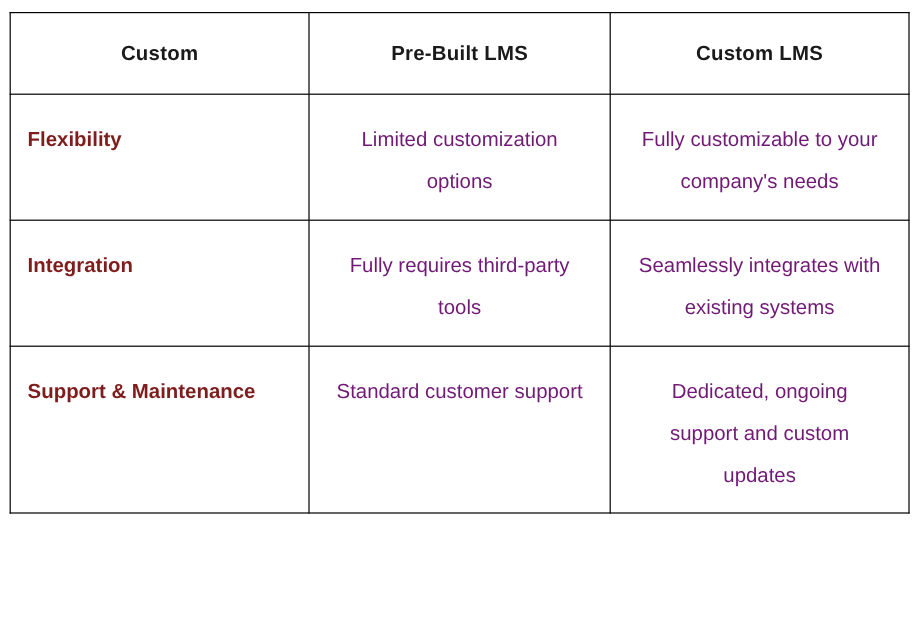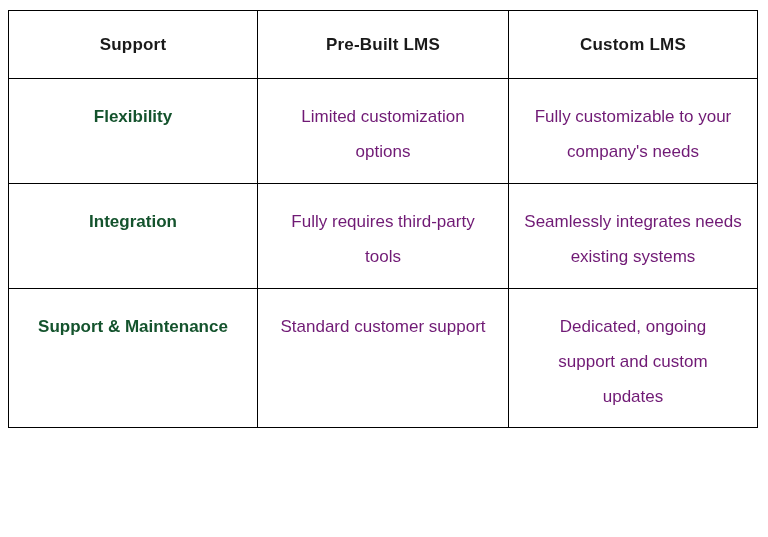--- a/index.html
+++ b/index.html
@@ -42,22 +42,22 @@
     vertical-align: middle;
     letter-spacing: 0.2px;
   }
   table.compare td {
     vertical-align: top;
     padding: 20px 14px 13px 14px;
     line-height: 35px;
   }
   td.feature-cell {
     font-weight: bold;
-    color: #14532d;
-    text-align: center;
+    color: #7f1d1d;
+    text-align: left;
     padding-left: 8px;
     padding-right: 8px;
   }
   td.value-cell {
     color: #701a75;
     text-align: center;
     white-space: pre-line;
   }
   tr.row-1 { height: 105px; }
   tr.row-2 { height: 105px; }
@@ -69,38 +69,38 @@
 
 <div class="page">
   <table class="compare">
     <colgroup>
       <col class="c1">
       <col class="c2">
       <col class="c3">
     </colgroup>
     <thead>
       <tr>
-        <th>Support</th>
+        <th>Custom</th>
         <th>Pre-Built LMS</th>
         <th>Custom LMS</th>
       </tr>
     </thead>
     <tbody>
       <tr class="row-1">
         <td class="feature-cell">Flexibility</td>
         <td class="value-cell">Limited customization
 options</td>
         <td class="value-cell">Fully customizable to your
 company's needs</td>
       </tr>
       <tr class="row-2">
         <td class="feature-cell">Integration</td>
         <td class="value-cell">Fully requires third-party
 tools</td>
-        <td class="value-cell">Seamlessly integrates needs
+        <td class="value-cell">Seamlessly integrates with
 existing systems</td>
       </tr>
       <tr class="row-4">
         <td class="feature-cell">Support &amp; Maintenance</td>
         <td class="value-cell">Standard customer support</td>
         <td class="value-cell">Dedicated, ongoing
 support and custom
 updates</td>
       </tr>
     </tbody>

